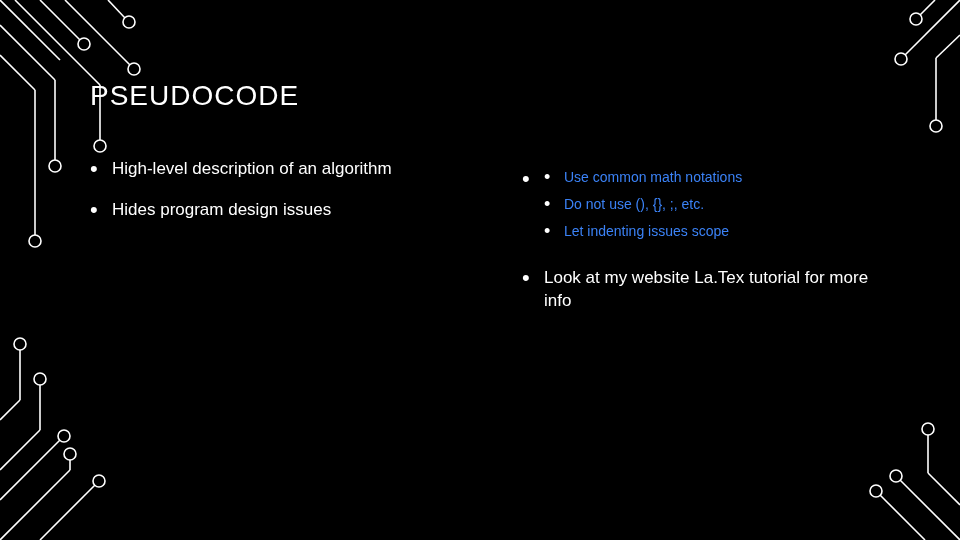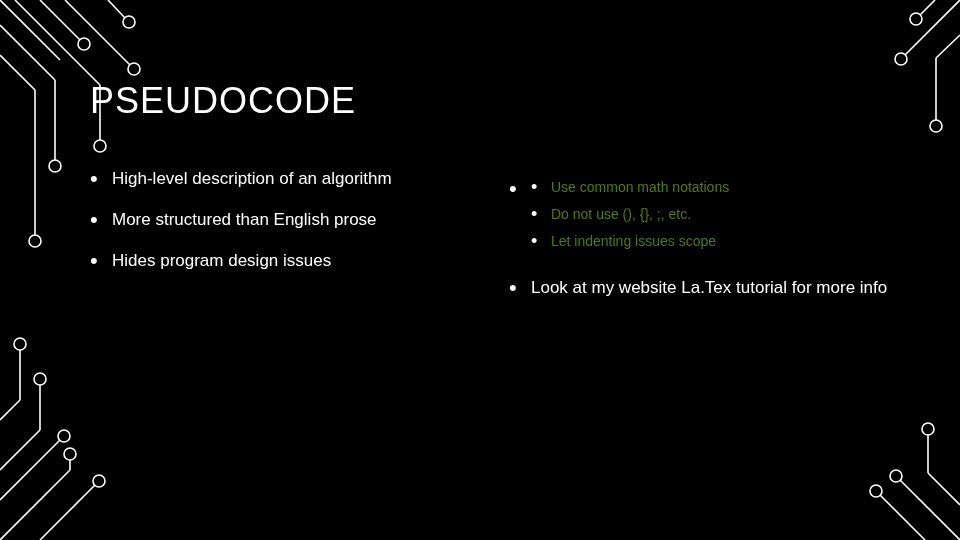--- a/index.html
+++ b/index.html
@@ -9,28 +9,28 @@
     color: #fff;
     font-family: Arial, Helvetica, sans-serif;
     position: relative;
   }
   .slide {
     position: absolute;
     inset: 0;
     padding: 80px 60px 40px 90px;
   }
   .title {
-    font-size: 36px;
+    font-size: 28px;
     font-weight: 400;
     letter-spacing: 1px;
     margin-bottom: 46px;
   }
   .columns {
     display: flex;
-    gap: 19px;
+    gap: 32px;
   }
   .col-left {
     flex: 0 0 400px;
   }
   .col-right {
     flex: 1;
   }
   ul.top {
     list-style: none;
   }
@@ -53,21 +53,21 @@
   ul.nested {
     list-style: none;
     margin-top: 10px;
   }
   ul.nested > li {
     position: relative;
     padding-left: 20px;
     font-size: 14px;
     line-height: 1.35;
     margin-bottom: 8px;
-    color: #4d7c0f;
+    color: #3b82f6;
   }
   ul.nested > li::before {
     content: "•";
     position: absolute;
     left: 0;
     top: 0;
     font-size: 18px;
     line-height: 1;
     color: #fff;
   }
@@ -144,21 +144,20 @@
 </svg>
 
 <div class="slide">
   <h1 class="title">PSEUDOCODE</h1>
 
   <div class="columns">
 
     <div class="col-left">
       <ul class="top">
         <li>High-level description of an algorithm</li>
-        <li>More structured than English prose</li>
         <li>Hides program design issues</li>
       </ul>
     </div>
 
     <div class="col-right">
       <ul class="top">
         <li>
           <ul class="nested">
             <li>Use common math notations</li>
             <li>Do not use (), {}, ;, etc.</li>

